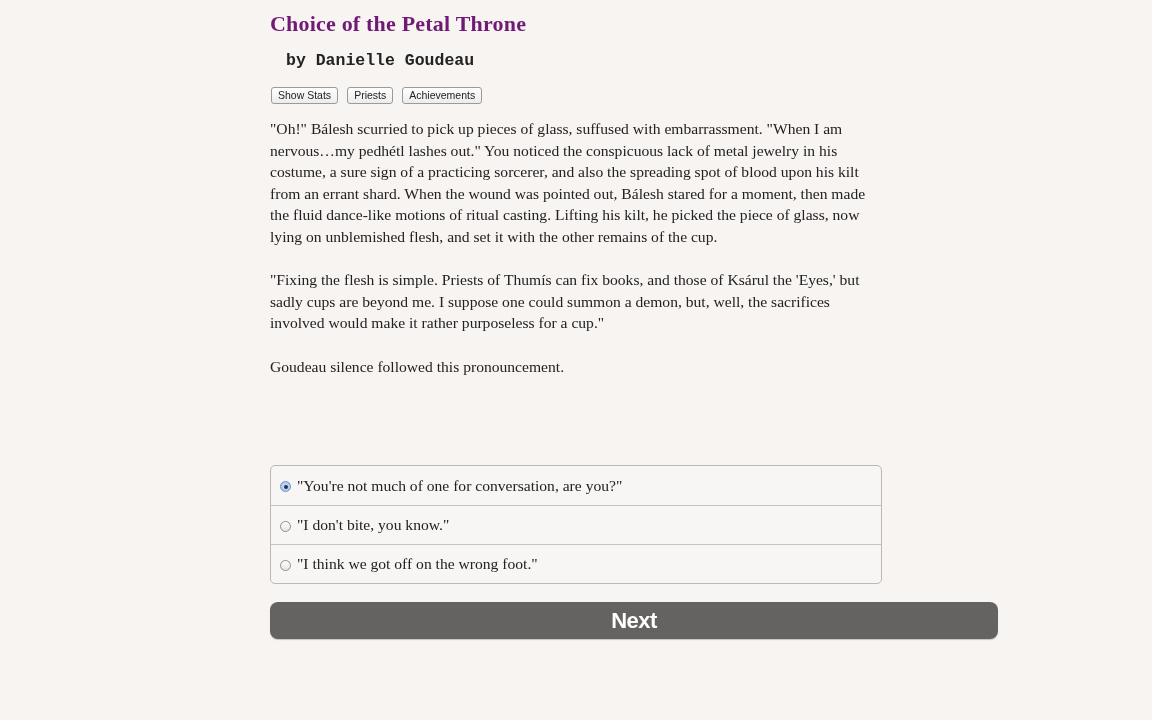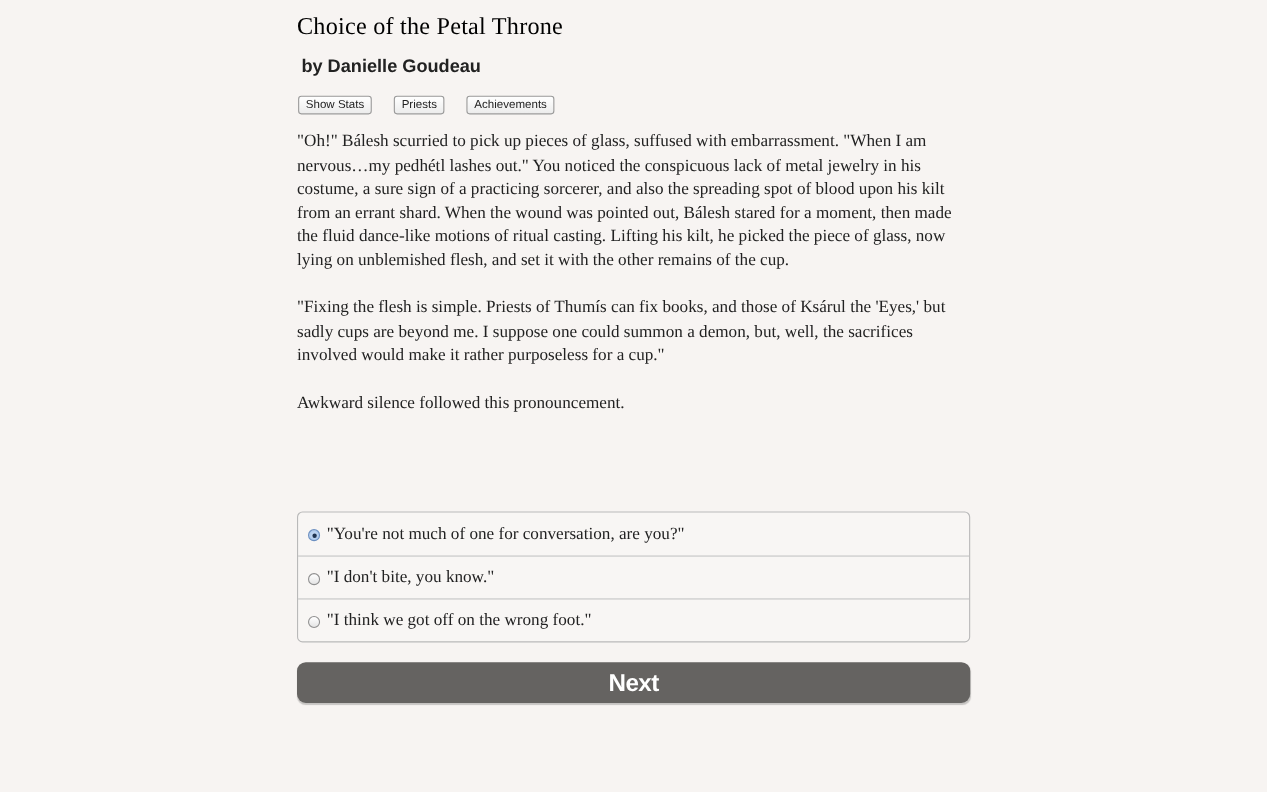--- a/index.html
+++ b/index.html
@@ -3,23 +3,23 @@
   <meta charset="utf-8">
   <style>
     html, body { margin:0; padding:0; }
     body {
       width:1152px; height:720px; overflow:hidden;
       background:#f7f4f2;
       font-family:"DejaVu Serif","Liberation Serif",serif;
       color:#222;
     }
     .container { position:absolute; left:270px; top:0; width:612px; }
-    .title { position:absolute; top:11px; left:0; font-size:22px; font-family:"Liberation Serif",serif; font-weight:normal; margin:0; color:#000000; white-space:nowrap; letter-spacing:0.2px;}
-    .author { position:absolute; top:51px; left:4px; font-size:16.5px; font-family:Liberation Sans, sans-serif; margin:0; color:#222; white-space:nowrap;}
-    .buttons { position:absolute; top:87px; left:1px; display:flex; gap:20px; }
+    .title { position:absolute; top:11px; left:0; font-size:22px; font-family:"Liberation Serif",serif; font-weight:bold; margin:0; color:#701a75; white-space:nowrap; letter-spacing:0.2px;}
+    .author { position:absolute; top:51px; left:16px; font-size:16.5px; font-family:Liberation Mono, monospace; margin:0; color:#222; white-space:nowrap;}
+    .buttons { position:absolute; top:87px; left:1px; display:flex; gap:9px; }
     .btn {
       font-family:"Liberation Sans",sans-serif; font-size:10.5px;
       height:17px; padding:0 6px; line-height:15px;
       background:linear-gradient(#ffffff,#ececec);
       border:1px solid #9a9a9a; border-radius:3px; color:#222;
       box-sizing:border-box;
     }
     .story { position:absolute; top:118px; left:0; width:612px; font-family:"Liberation Serif",serif; font-size:15.6px; line-height:21.6px; color:#222; }
     .story p { margin:0 0 21.6px 0; }
     .choices {
@@ -30,21 +30,21 @@
     .choice:first-child { border-top:none; }
     .radio {
       width:11px; height:11px; border-radius:50%; border:1px solid #8f8f8f;
       background:linear-gradient(#fff,#e4e4e4); box-sizing:border-box; margin-right:6px;
       display:flex; align-items:center; justify-content:center; flex-shrink:0; margin-top:2px;
     }
     .radio.checked { border-color:#6b8fc0; background:radial-gradient(circle,#cfe0f6 0%,#9fbfe8 100%); }
     .radio.checked::after { content:""; width:4px; height:4px; border-radius:50%; background:#1f3350; }
     .choice-label { font-family:"Liberation Serif",serif; font-size:15.6px; color:#222; }
     .next-btn {
-      position:absolute; top:602px; left:0; width:612px; height:37px;
+      position:absolute; top:602px; left:0; width:728px; height:37px;
       background:#656361; color:#fff; border:none; border-radius:8px;
       font-family:"Liberation Sans",sans-serif; font-weight:bold; font-size:22px;
       letter-spacing:-0.5px; box-shadow:0 1px 1px rgba(0,0,0,0.2);
     }
   </style>
 </head>
 <body>
 
 <div class="container">
   <h1 class="title">Choice of the Petal Throne</h1>
@@ -52,21 +52,21 @@
 
   <div class="buttons">
     <button class="btn">Show Stats</button>
     <button class="btn">Priests</button>
     <button class="btn">Achievements</button>
   </div>
 
   <div class="story">
     <p>"Oh!" Bálesh scurried to pick up pieces of glass, suffused with embarrassment. "When I am nervous…my pedhétl lashes out." You noticed the conspicuous lack of metal jewelry in his costume, a sure sign of a practicing sorcerer, and also the spreading spot of blood upon his kilt from an errant shard. When the wound was pointed out, Bálesh stared for a moment, then made the fluid dance-like motions of ritual casting. Lifting his kilt, he picked the piece of glass, now lying on unblemished flesh, and set it with the other remains of the cup.</p>
     <p>"Fixing the flesh is simple. Priests of Thumís can fix books, and those of Ksárul the 'Eyes,' but sadly cups are beyond me. I suppose one could summon a demon, but, well, the sacrifices involved would make it rather purposeless for a cup."</p>
-    <p>Awkward silence followed this pronouncement.</p>
+    <p>Goudeau silence followed this pronouncement.</p>
   </div>
 
   <div class="choices">
     <div class="choice">
       <span class="radio checked"></span>
       <span class="choice-label">"You're not much of one for conversation, are you?"</span>
     </div>
     <div class="choice">
       <span class="radio"></span>
       <span class="choice-label">"I don't bite, you know."</span>

